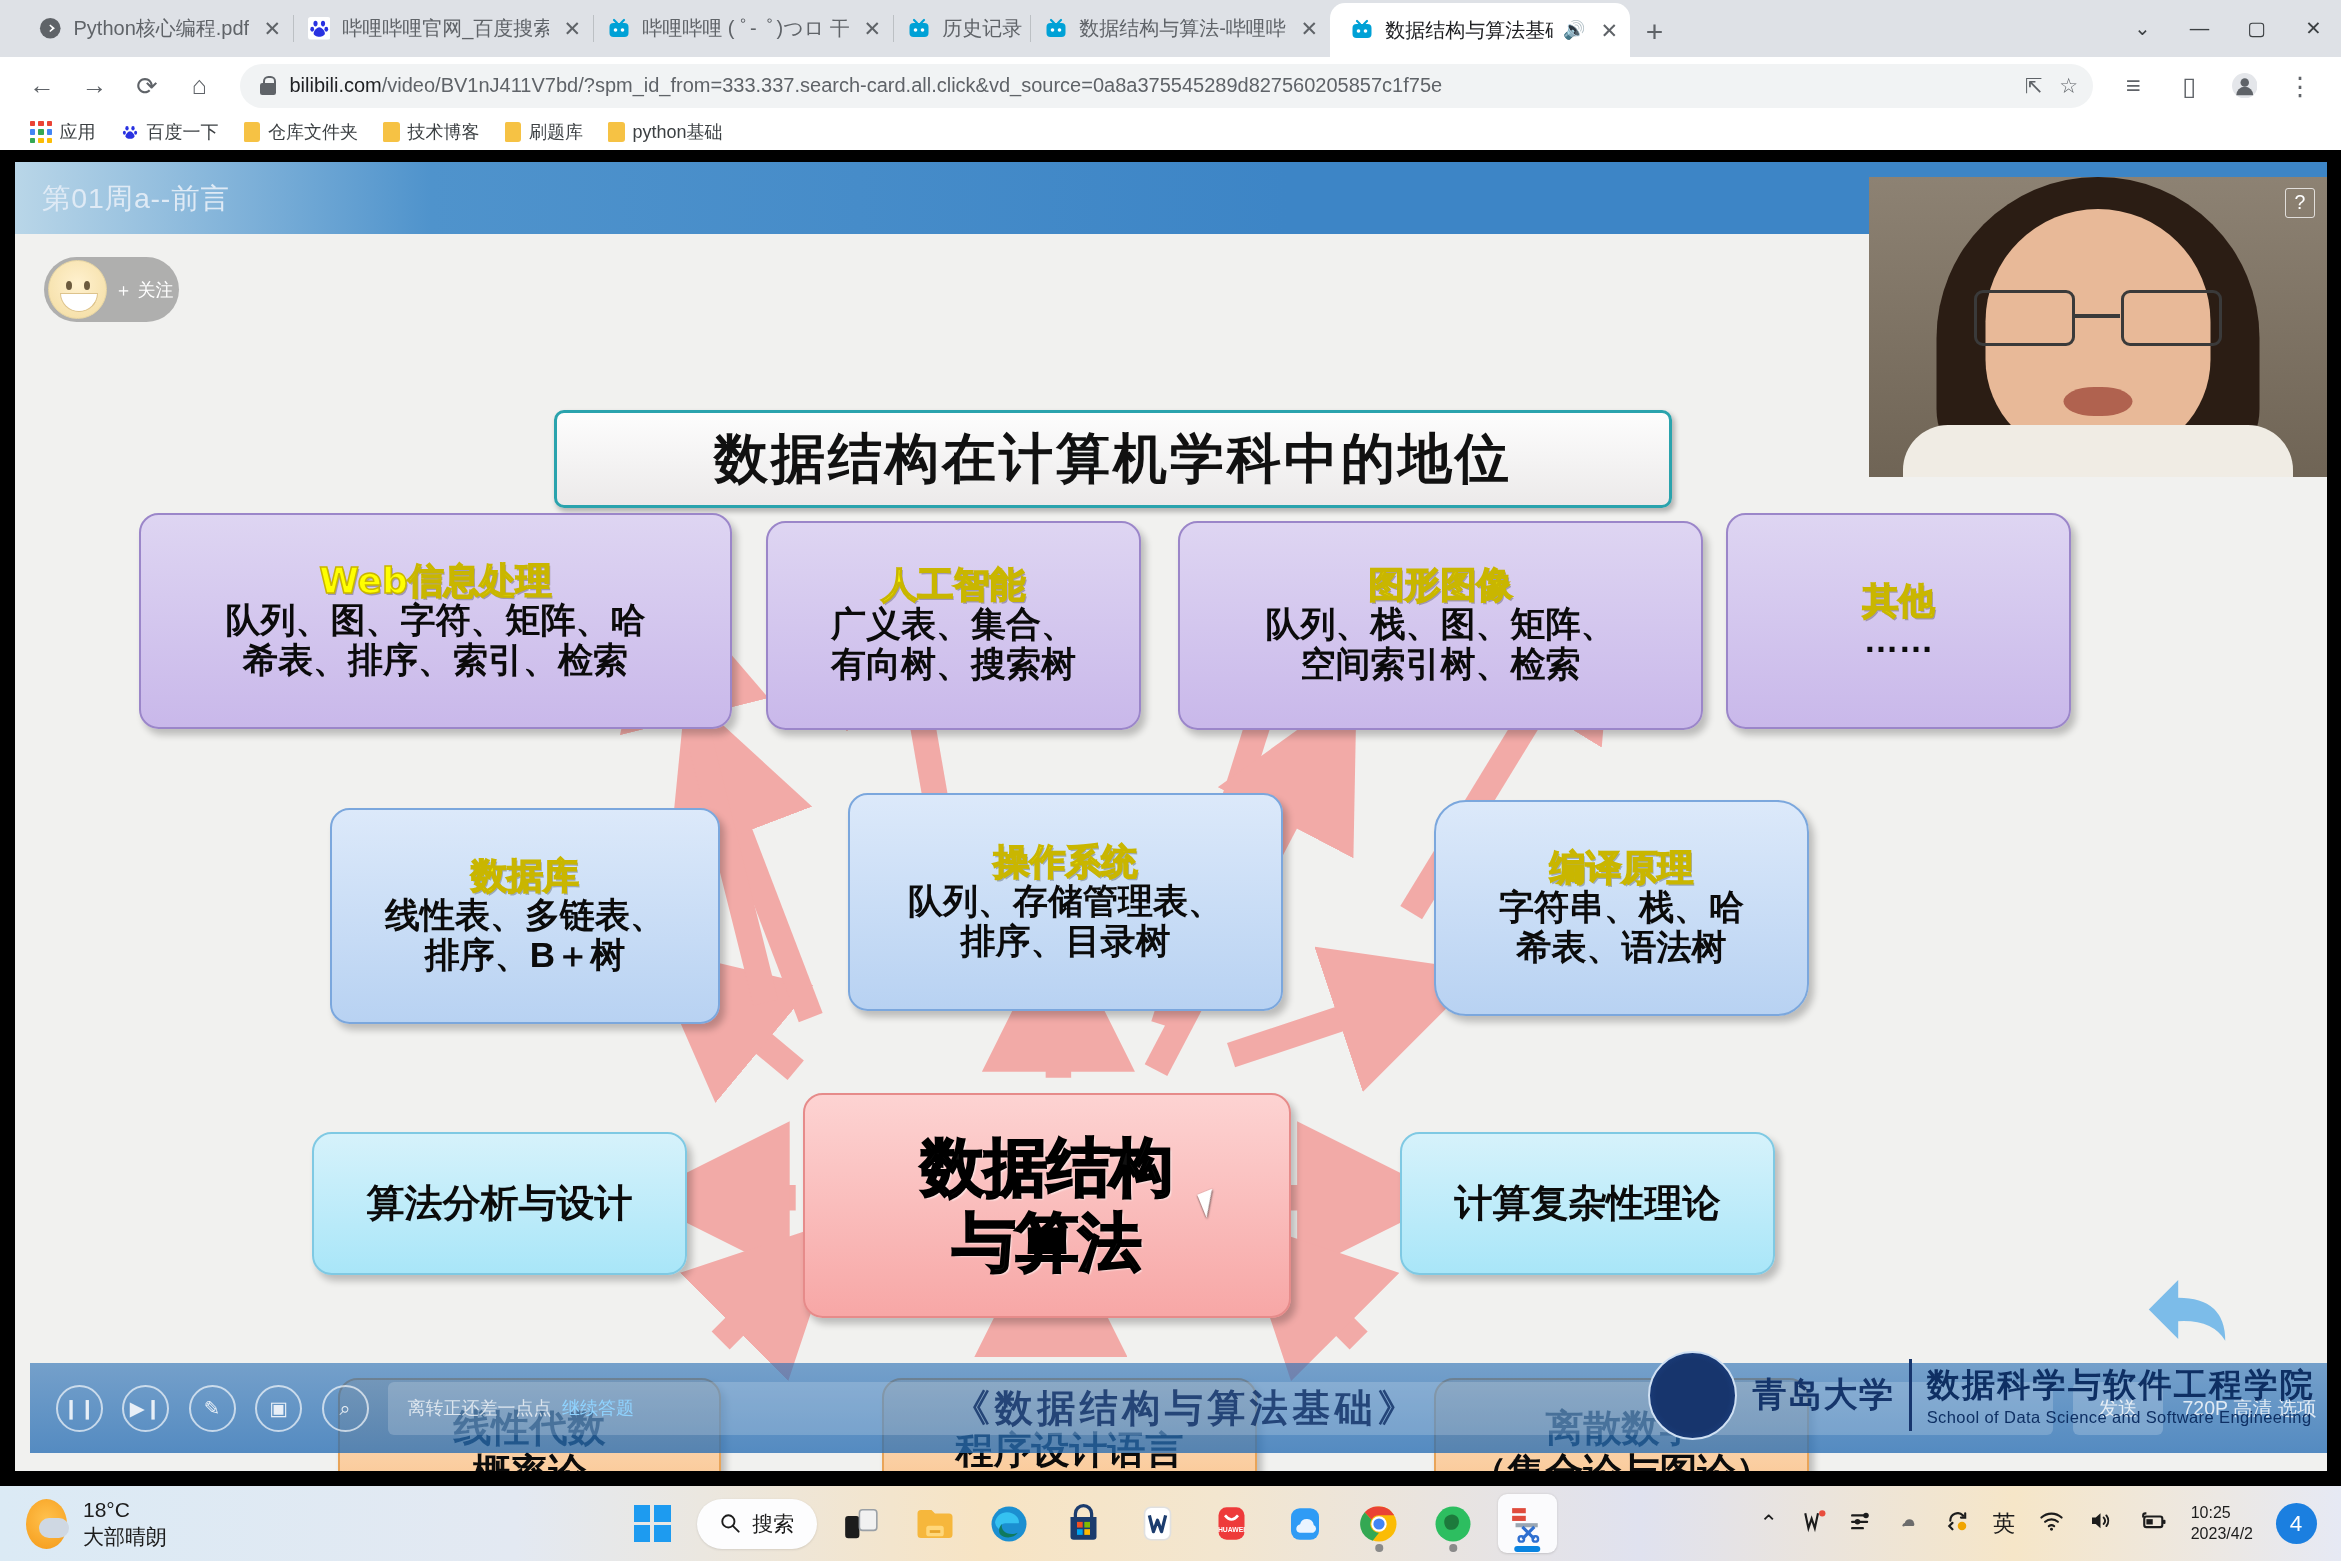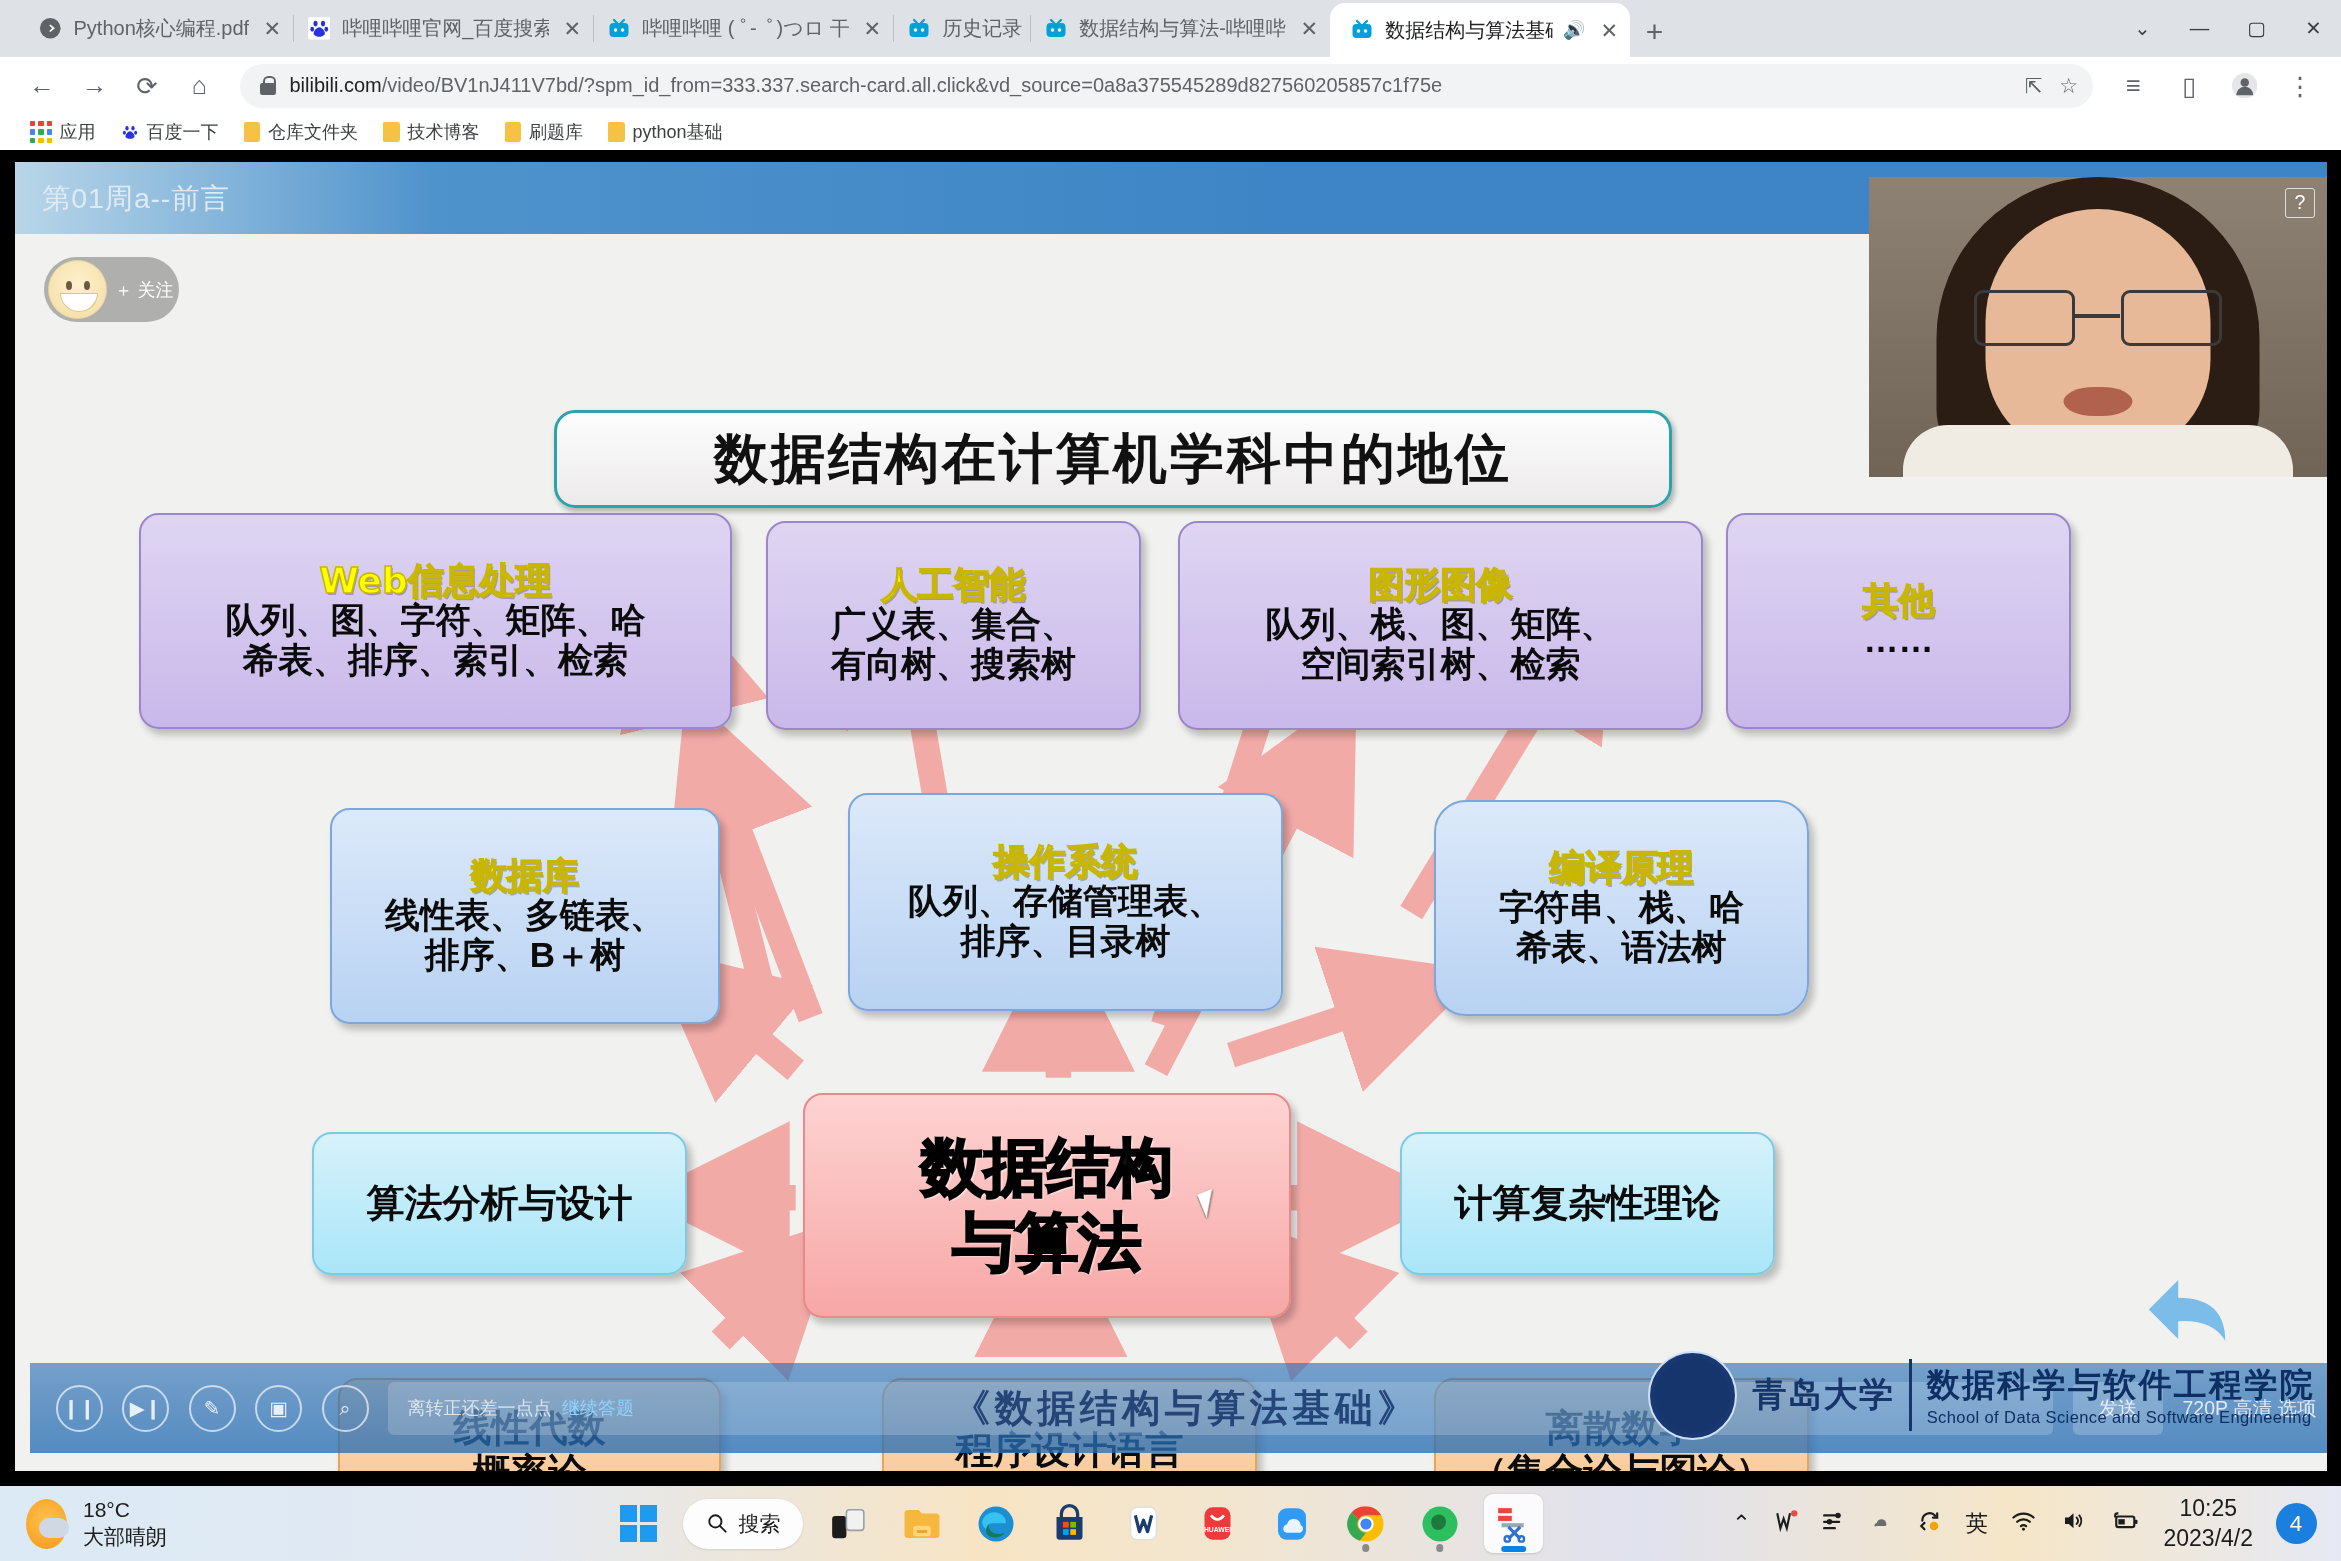--- a/index.html
+++ b/index.html
@@ -50,21 +50,21 @@
   .slide-header .wk { position:absolute; left:27px; top:18px; font-size:28.5px; color:#dfeaf5; letter-spacing:0.8px; }
 
   .uploader { position:absolute; left:28.5px; top:95px; width:135px; height:65px; background:rgba(120,120,120,.55); border-radius:33px; display:flex; align-items:center; gap:7.5px; padding-left:4.5px; }
   .ava { width:59px; height:59px; border-radius:50%; background:radial-gradient(circle at 50% 40%,#fff1cf,#f3dca0); border:1.5px solid #e8d6a3; position:relative; }
   .ava .eye { position:absolute; width:6px; height:9px; background:#6b5a3e; border-radius:50%; top:19.5px;}
   .ava .eye.l{left:16.5px;} .ava .eye.r{left:35px;}
   .ava .mouth{ position:absolute; left:10.5px; top:31.5px; width:38px; height:19.5px; background:#fff; border-radius:0 0 19.5px 19.5px; border:1.5px solid #ddc38c;}
   .follow { font-size:18px; color:#fff; white-space:nowrap; }
 
   .title-box { position:absolute; left:539px; top:248px; width:1118px; height:98px;
-     background:linear-gradient(180deg,#fdfdfd,#eceaea); border:3.8px solid #2aa3ad; border-radius:21px;
+     background:linear-gradient(180deg,#fdfdfd,#eceaea); border:3.8px solid #2aa3ad; border-radius:10px;
      display:flex; align-items:center; justify-content:center; box-shadow:2.3px 3.8px 5.3px rgba(0,0,0,.25); }
   .title-box span { font-size:54px; font-weight:bold; color:#111; letter-spacing:3px; font-family:"Liberation Serif","DejaVu Serif",serif; }
 
   .nodebox { position:absolute; border-radius:19.5px; box-shadow:4.5px 6px 7.5px rgba(0,0,0,.22);
      display:flex; flex-direction:column; align-items:center; justify-content:center; overflow:hidden; }
   .nodebox .hd { font-size:36px; font-weight:bold; color:#ffff00; line-height:1.05;
      -webkit-text-stroke:1.5px #c9b600; text-shadow:1.5px 1.5px 0 rgba(0,0,0,.25); white-space:nowrap;
      font-family:"DejaVu Sans","Liberation Sans",sans-serif; }
   .nodebox .bd { font-size:35px; font-weight:bold; color:#0b0b0b; line-height:1.15; text-align:center; white-space:pre-line; }
   .purple { background:linear-gradient(180deg,#ded5f2,#c9b8ea); border:2.3px solid #9b86c9; }
@@ -125,21 +125,21 @@
   .tb-center { flex:1; display:flex; align-items:center; justify-content:center; gap:15px; }
   .winlogo { display:grid; grid-template-columns:repeat(2,16.5px); grid-template-rows:repeat(2,16.5px); gap:3.8px; }
   .winlogo i { display:block; background:#1d9bf0; }
   .searchpill { height:50px; background:#fdfdfe; border-radius:25.5px; display:flex; align-items:center; gap:10.5px; padding:0 22.5px; box-shadow:0 0.8px 2.3px rgba(0,0,0,.12);}
   .searchpill span{ font-size:21px; color:#1c1c1c;}
   .tbapp { width:59px; height:59px; border-radius:9px; display:flex; align-items:center; justify-content:center; position:relative; }
   .tbapp .dot{ position:absolute; bottom:1.5px; left:50%; transform:translateX(-50%); width:7.5px; height:7.5px; border-radius:50%; background:#8a8a8a;}
   .tbapp.activeapp { background:#fbfbfd; box-shadow:0 0.8px 2.3px rgba(0,0,0,.14);}
   .tbapp.activeapp .dot{ width:25.5px; height:6px; border-radius:3px; background:#0a84e0;}
   .tray { display:flex; align-items:center; gap:22.5px; padding-right:25.5px; color:#1c1c1c; font-size:22.5px; }
-  .clock { text-align:center; font-size:23px; line-height:1.3; color:#1c1c1c; }
+  .clock { text-align:left; font-size:16px; line-height:1.3; color:#1c1c1c; }
   .badge4 { width:41px; height:41px; border-radius:50%; background:#1b7fe0; color:#fff; display:flex; align-items:center; justify-content:center; font-size:22.5px; }
 </style>
 </head>
 <body>
 
 <div class="screen">
 
   <div class="chrome">
 
     <div class="tabstrip">

